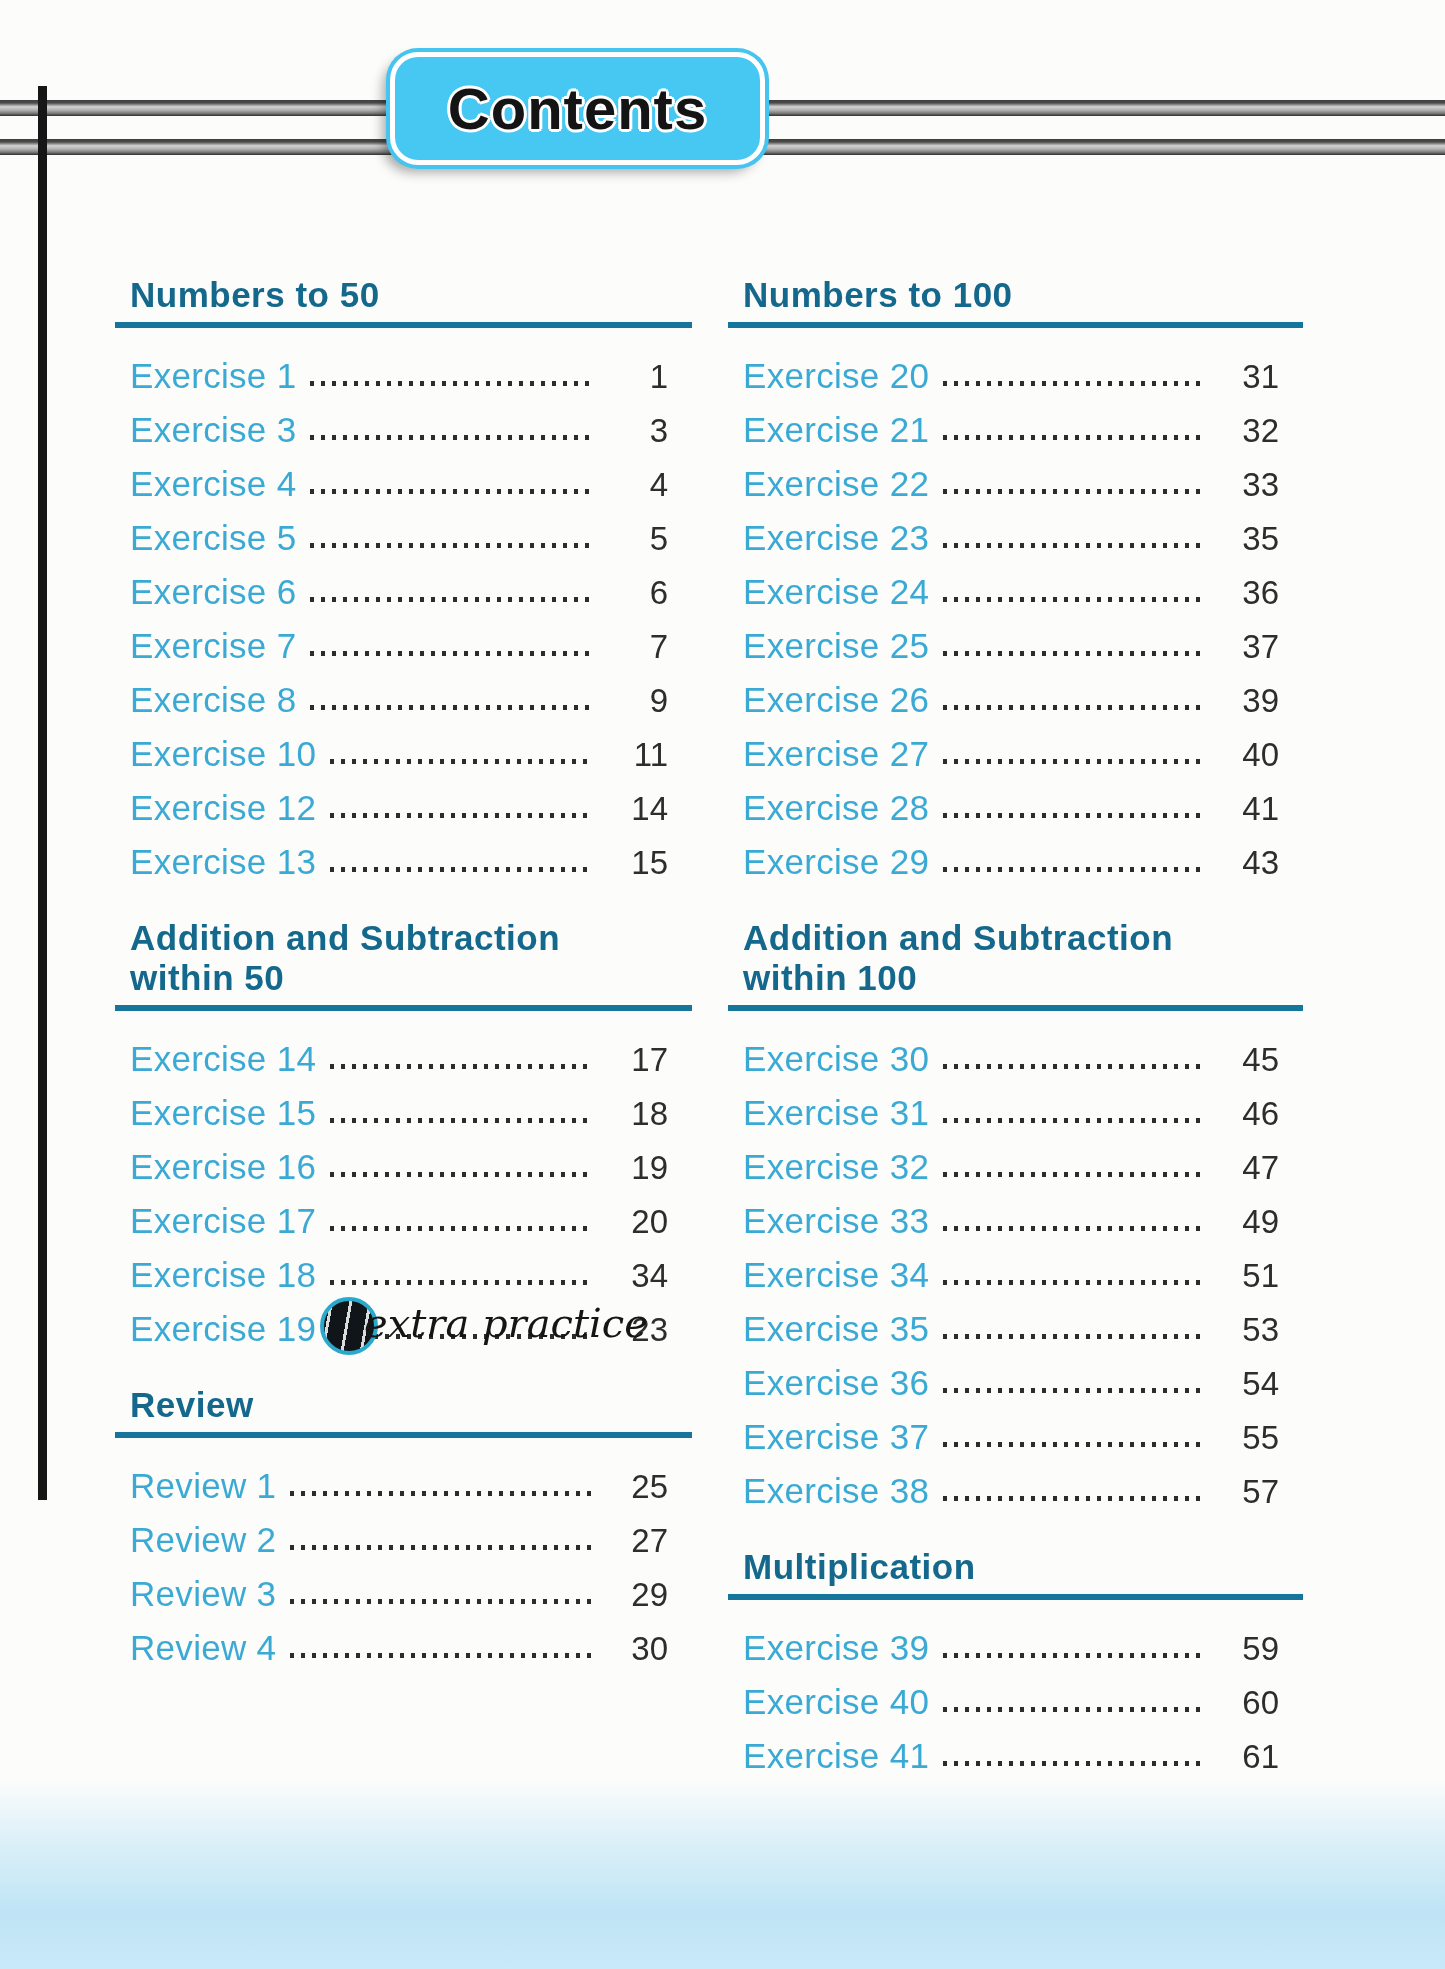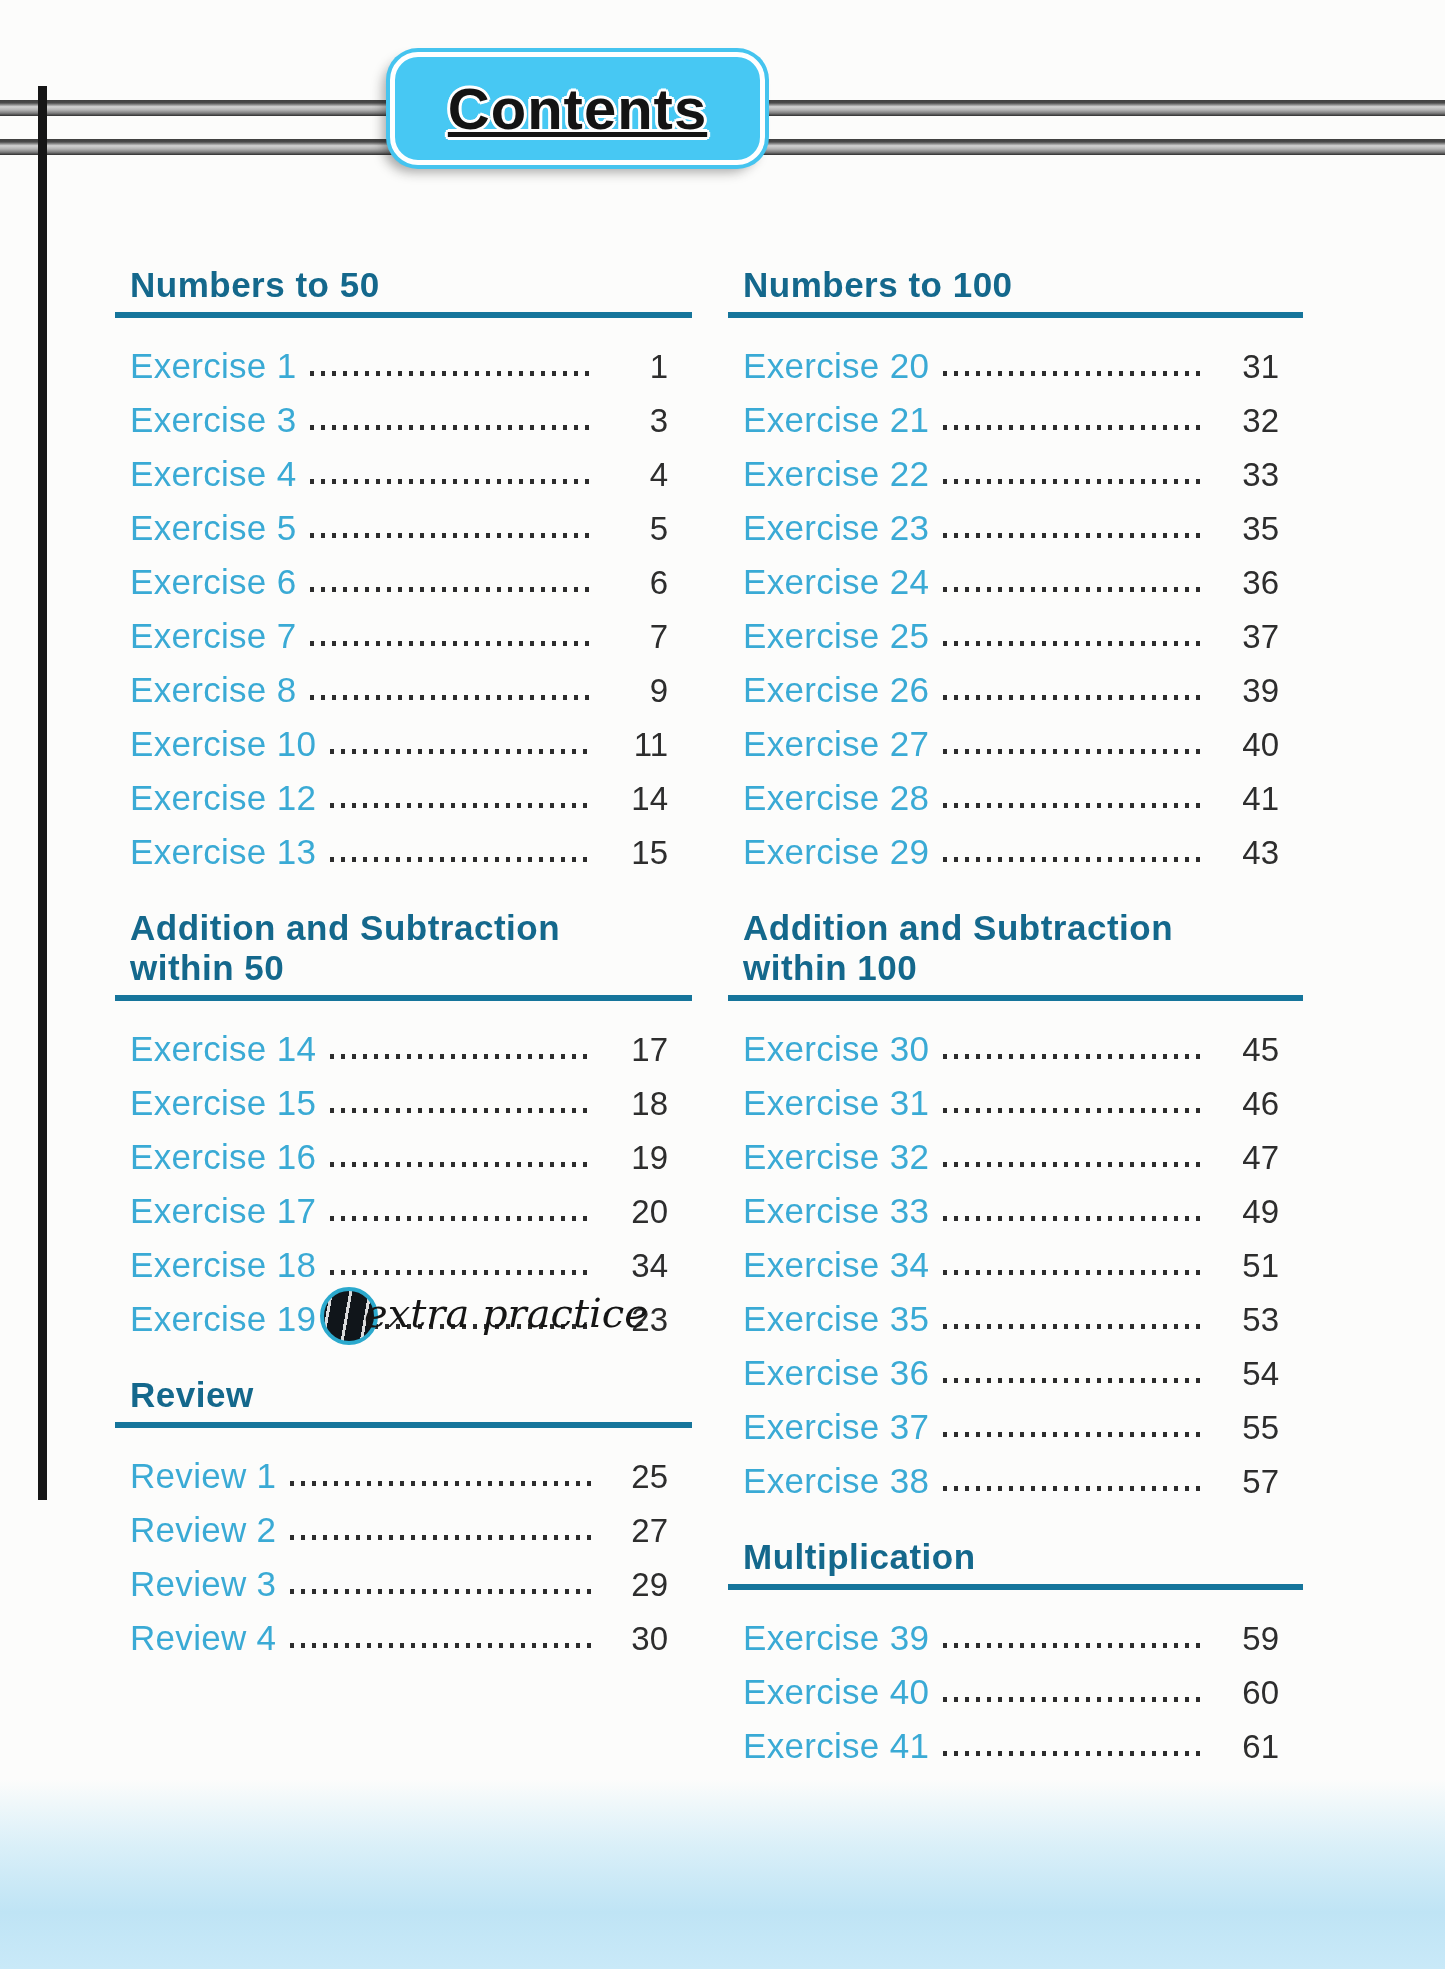--- a/index.html
+++ b/index.html
@@ -21,30 +21,29 @@
   .title-box{
     position:absolute;left:390px;top:52px;width:375px;height:113px;
     background:#47c8f3;border:5px solid #ffffff;border-radius:28px;
     box-shadow:0 0 0 4px #45c4ef, -7px 7px 12px rgba(25,25,25,.38);
     display:flex;align-items:center;justify-content:center;z-index:3;box-sizing:border-box;
   }
   .title-text{
     font-size:58px;font-weight:bold;color:#141414;letter-spacing:1px;
     text-shadow:3px 0 0 #fff,-3px 0 0 #fff,0 3px 0 #fff,0 -3px 0 #fff,
                 2px 2px 0 #fff,-2px 2px 0 #fff,2px -2px 0 #fff,-2px -2px 0 #fff;
-    text-decoration:underline;
   }
   
   .columns{position:absolute;left:115px;top:265px;display:flex;gap:36px;z-index:2;}
   .col{width:577px;}
   .col.right{width:575px;}
   .toc-section + .toc-section{margin-top:36px;}
   .section-heading{
     font-size:35px;font-weight:bold;color:#14688c;line-height:40px;
-    margin:0 0 0 15px;letter-spacing:.5px;white-space:pre-line;
+    margin:10px 0 0 15px;letter-spacing:.5px;white-space:pre-line;
   }
   .rule{height:6px;background:#16759b;margin-top:7px;}
   .entries{margin:14px 24px 0 15px;}
   .entry{display:flex;align-items:flex-end;height:54px;position:relative;}
   .entry-label{font-size:35px;color:#3aaad5;white-space:nowrap;letter-spacing:.3px;}
   .leader{
     flex:1 1 auto;height:5px;align-self:flex-end;margin:0 14px 10px 14px;
     background-image:repeating-linear-gradient(to right,#2c2c2c 0 4px,transparent 4px 11px);
     background-size:100% 5px;background-repeat:no-repeat;background-position:left bottom;
   }

